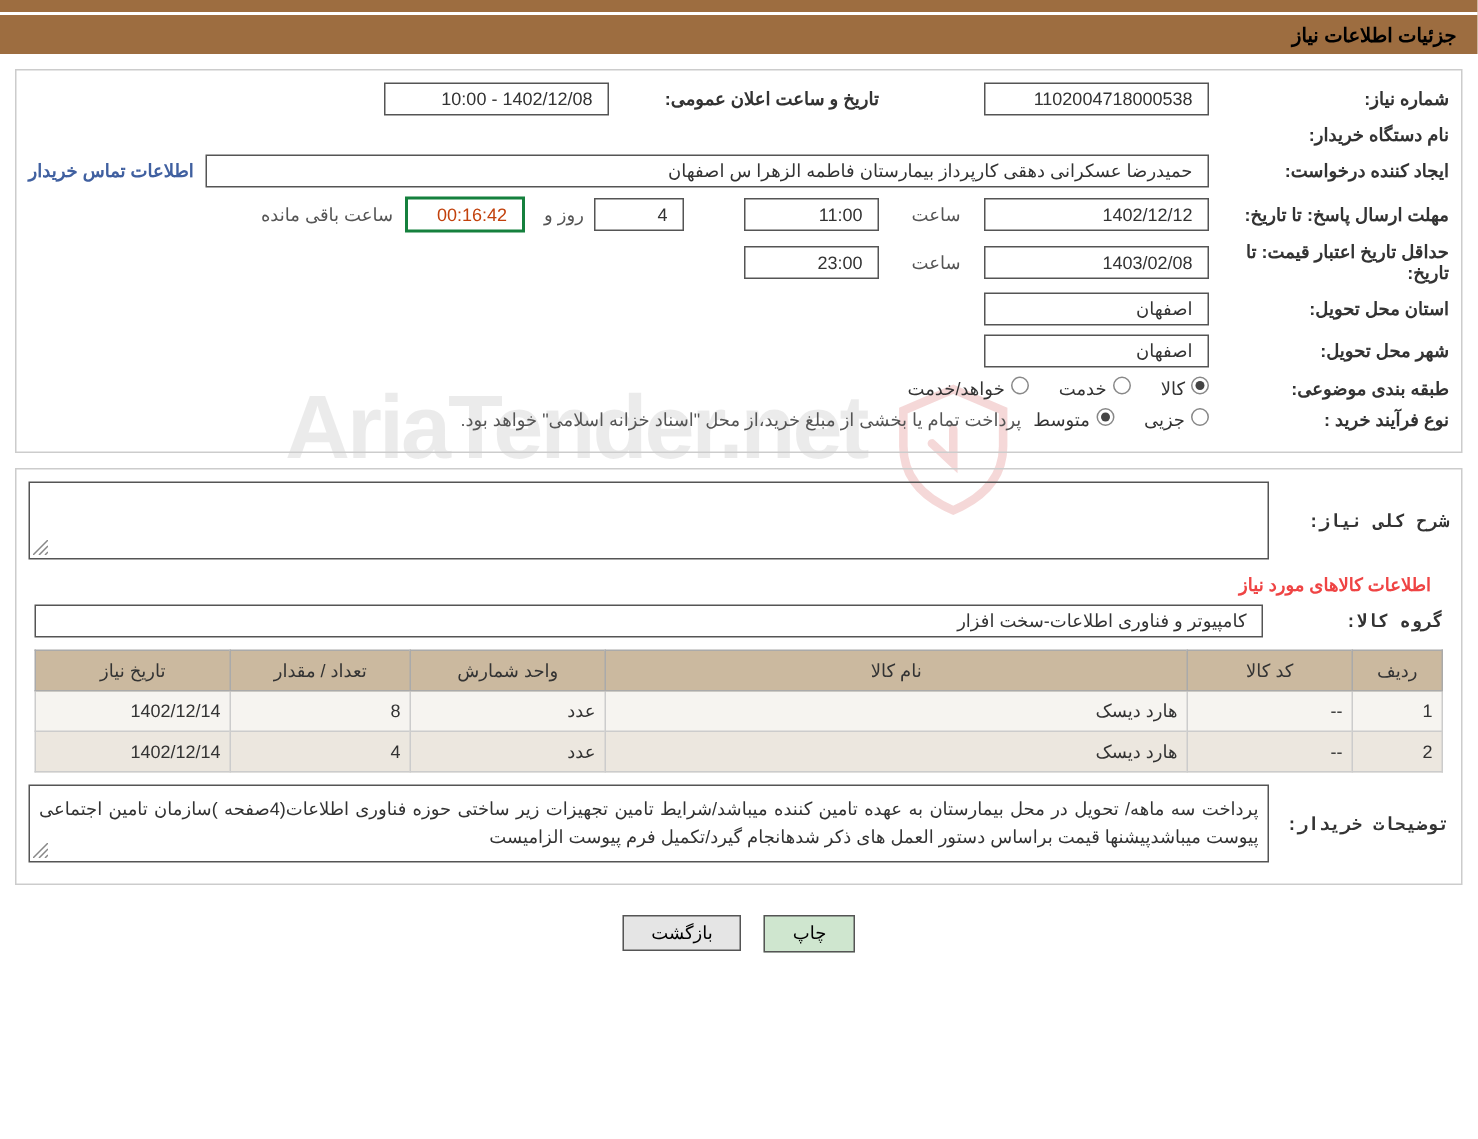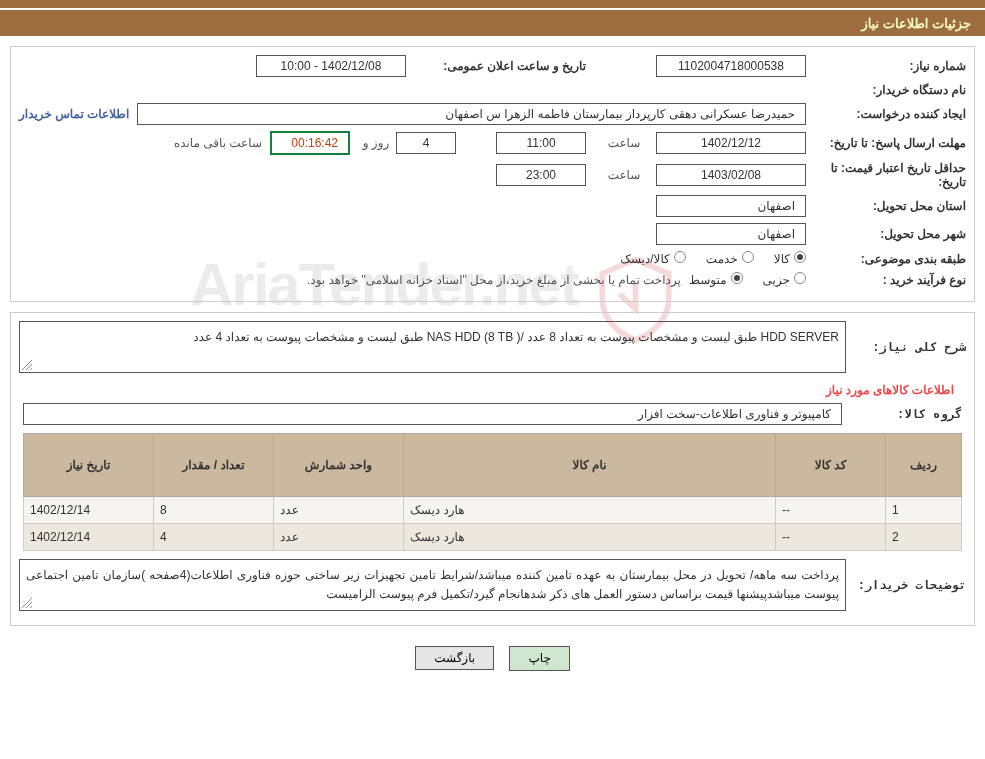--- a/index.html
+++ b/index.html
@@ -1,42 +1,42 @@
 <!DOCTYPE html>
 <html dir="rtl" lang="fa"><head>
 <meta charset="utf-8">
 <style>
 * { box-sizing: border-box; margin: 0; padding: 0; }
 body { font-family: Tahoma, Arial, sans-serif; font-size: 12px; background: #fff; direction: rtl; color: #333; }
 .page { width: 985px; height: 759px; position: relative; background: #fff; }
 .top-band { background: #9d6d40; height: 8px; width: 100%; }
-.title-band { background: #9d6d40; height: 28px; width: 100%; color: #fef9c3; padding: 6px 14px; font-weight: bold; font-size: 13px; margin-top: 0; border-top: 2px solid #fff; }
+.title-band { background: #9d6d40; height: 28px; width: 100%; color: #000000; padding: 6px 14px; font-weight: bold; font-size: 13px; margin-top: 0; border-top: 2px solid #fff; }
 .frame { border: 1px solid #ccc; margin: 10px; padding: 8px; }
 .row { display: flex; align-items: center; margin-bottom: 6px; flex-wrap: nowrap; }
 .lbl { flex: 0 0 auto; padding-left: 6px; font-weight: bold; color: #333; }
 .lbl.w160 { width: 160px; }
 .lbl.w120 { width: 120px; font-family: Liberation Mono, monospace; }
 .lbl.w70 { width: 70px; }
 .lbl.w46 { width: 46px; }
 .lbl.tiny { font-weight: normal; color: #555; }
-.val { border: 1px solid #555; background: #fff; padding: 3px 10px; min-width: 60px; text-align: center; color: #333; direction: rtl; }
+.val { border: 1px solid #555; background: #fff; padding: 3px 10px; min-width: 60px; color: #333; direction: rtl; }
 .val.wide { flex: 1; text-align: right; }
 .val.mid { width: 150px; }
 .val.tm { width: 90px; }
 .link { color: #4060a0; font-weight: bold; padding-right: 8px; text-align: right; }
 .counter { color: #c2410c; border: 2px solid #15803d; background: #fff; padding: 3px 10px; text-align: right; }
 .radio-row { display: flex; align-items: center; gap: 20px; }
 .radio { width: 12px; height: 12px; border: 1px solid #888; border-radius: 50%; display: inline-block; margin-left: 4px; position: relative; }
 .radio.sel::after { content: ""; width: 6px; height: 6px; background: #444; border-radius: 50%; position: absolute; top: 2px; left: 2px; }
 .note { color: #555; margin-right: 8px; }
 .inner-frame { border: 1px solid #ccc; margin: 10px; padding: 8px; }
 .sub-title { font-weight: bold; margin: 10px 12px 6px; color: #ef4444; }
 table.data { width: calc(100% - 8px); border-collapse: collapse; margin: 4px; }
-table.data th { background: #cbb99f; border: 1px solid #aaa; padding: 24px; font-weight: bold; color: #333; text-align: center; }
-table.data td { border: 1px solid #ccc; padding: 6px; text-align: left; background: #f6f4f0; }
+table.data th { background: #cbb99f; border: 1px solid #aaa; padding: 6px; font-weight: normal; color: #333; text-align: center; }
+table.data td { border: 1px solid #ccc; padding: 6px; text-align: right; background: #f6f4f0; }
 table.data tr:nth-child(even) td { background: #ece7df; }
 .textarea { border: 1px solid #555; padding: 6px; flex: 1; line-height: 1.6; min-height: 52px; text-align: justify; position: relative; }
 .resize-handle { position: absolute; bottom: 2px; left: 2px; width: 10px; height: 10px; }
 .resize-handle svg { display:block; }
 .btn-row { text-align: center; padding: 10px; }
 .btn { display: inline-block; border: 1px solid #555; padding: 4px 18px; margin: 0 6px; font-family: inherit; font-size: 12px; cursor: pointer; }
 .btn.print { background: #cfe6cf; font-family: Liberation Serif, serif; }
 .btn.back { background: #e5e5e5; }
 .watermark { position: absolute; top: 250px; left: 190px; font-size: 60px; font-weight: bold; color: rgba(0,0,0,0.08); display: flex; align-items: flex-start; pointer-events: none; letter-spacing: -2px; z-index: 1; }
 .watermark svg { margin-left: 10px; }
@@ -110,39 +110,38 @@
       <div class="row">
         <span class="lbl w160">شهر محل تحویل:</span>
         <span class="val mid" style="text-align:right">اصفهان</span>
       </div>
 
       <div class="row">
         <span class="lbl w160">طبقه بندی موضوعی:</span>
         <span class="radio-row">
           <span><span class="radio sel"></span><span>کالا</span></span>
           <span><span class="radio"></span><span>خدمت</span></span>
-          <span><span class="radio"></span><span>کالا/دیسک</span></span>
+          <span><span class="radio"></span><span>خواهد/خدمت</span></span>
         </span>
       </div>
 
       <div class="row">
         <span class="lbl w160">نوع فرآیند خرید :</span>
         <span class="radio-row">
           <span><span class="radio"></span><span>جزیی</span></span>
           <span><span class="radio sel"></span><span>متوسط</span></span>
         </span>
         <span class="note">پرداخت تمام یا بخشی از مبلغ خرید،از محل "اسناد خزانه اسلامی" خواهد بود.</span>
       </div>
     </div>
 
     <div class="inner-frame">
       <div class="row">
         <span class="lbl w120">شرح کلی نیاز:</span>
         <div class="textarea">
-          <span>HDD SERVER طبق لیست و مشخصات پیوست به تعداد 8 عدد /( NAS HDD (8 TB طبق لیست و مشخصات پیوست به تعداد 4 عدد</span>
           <span class="resize-handle">
             <svg width="10" height="10">
                 <path d="M0 10 L10 0 M4 10 L10 4 M8 10 L10 8" stroke="#888" stroke-width="1" fill="none"></path>
               </svg>
           </span>
         </div>
       </div>
 
       <div class="sub-title">اطلاعات کالاهای مورد نیاز</div>
 

